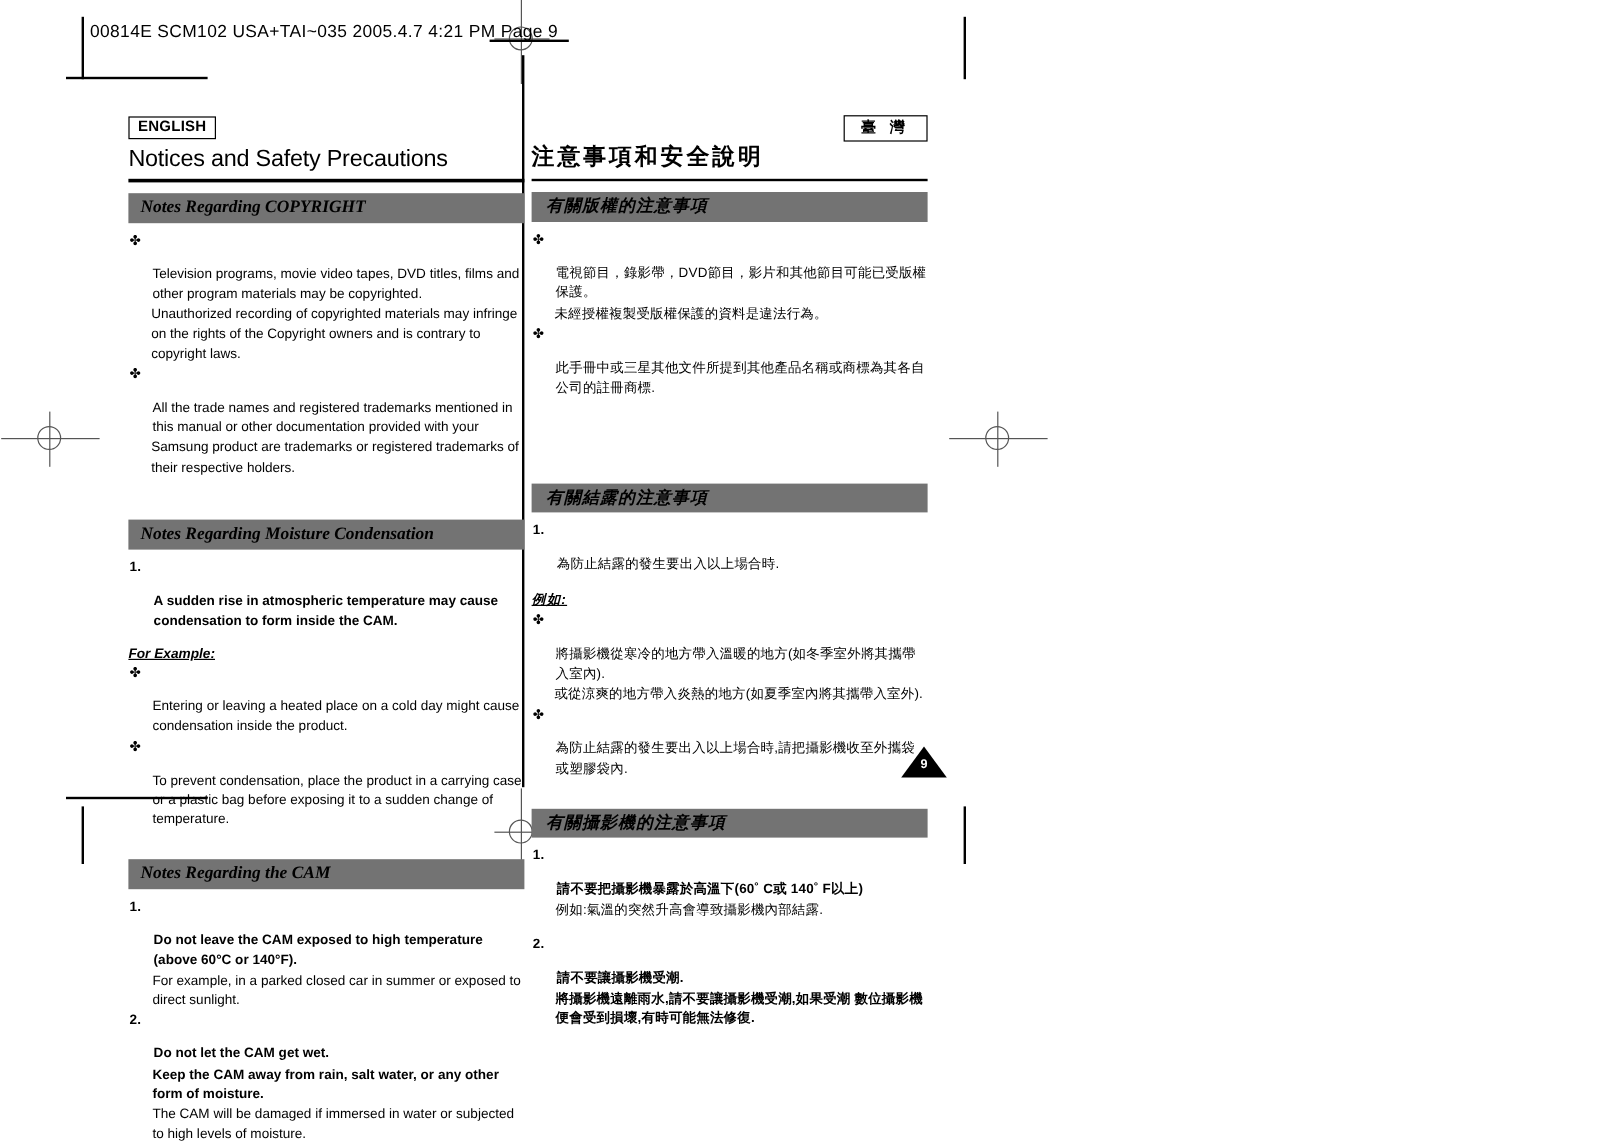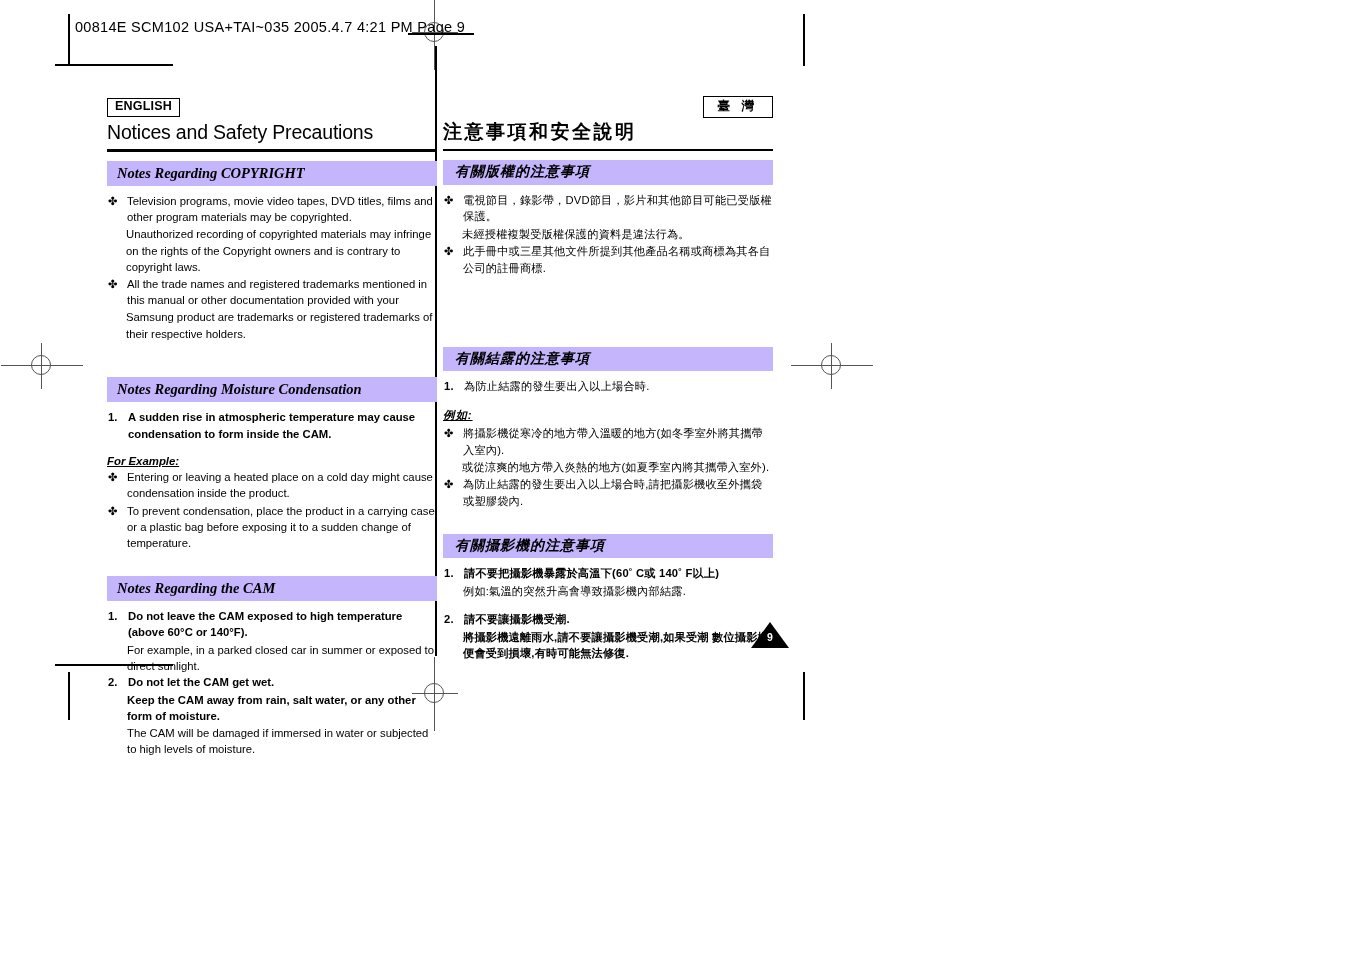--- a/index.html
+++ b/index.html
@@ -110,21 +110,21 @@
     font-weight: bold;
   }
 
   .title-rule {
     margin-top: 6px;
     height: 2.2px;
     background: #000;
   }
 
   .sec-head {
-    background: #c4b5fd;
+    background: #737373;
     font-family: "Liberation Serif", serif;
     font-style: italic;
     font-weight: bold;
     font-size: 14.5px;
     padding: 3px 0 4px 10px;
     line-height: 1.25;
     margin-top: 9px;
   }
   .sec-head.zh {
     font-family: "Liberation Sans", sans-serif;
@@ -144,21 +144,21 @@
     line-height: 1.45;
     margin-bottom: 1px;
   }
   .item .mark {
     flex: 0 0 auto;
     width: 19px;
     text-align: left;
     padding-left: 1px;
   }
   .item .mark.num { width: 20px; font-weight: bold; }
-  .item .txt { flex: 1 1 auto; }
+  .item .txt { flex: 1 1 auto; margin-top: 28px; }
 
   .zh .item, .zh .plain { font-size: 11.2px; line-height: 1.5; letter-spacing: 0.2px; }
 
   .plain {
     font-size: 11.3px;
     line-height: 1.45;
     padding-left: 19px;
   }
   .plain.num-indent { padding-left: 20px; }
 

